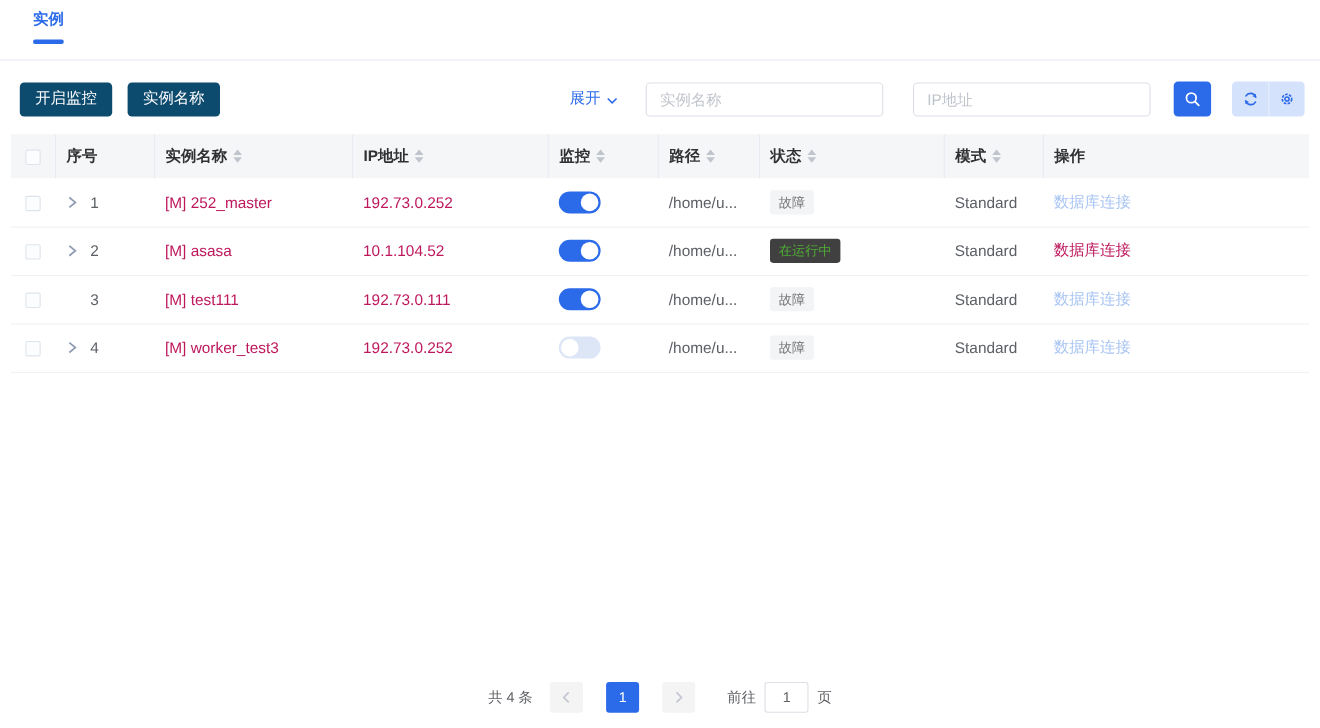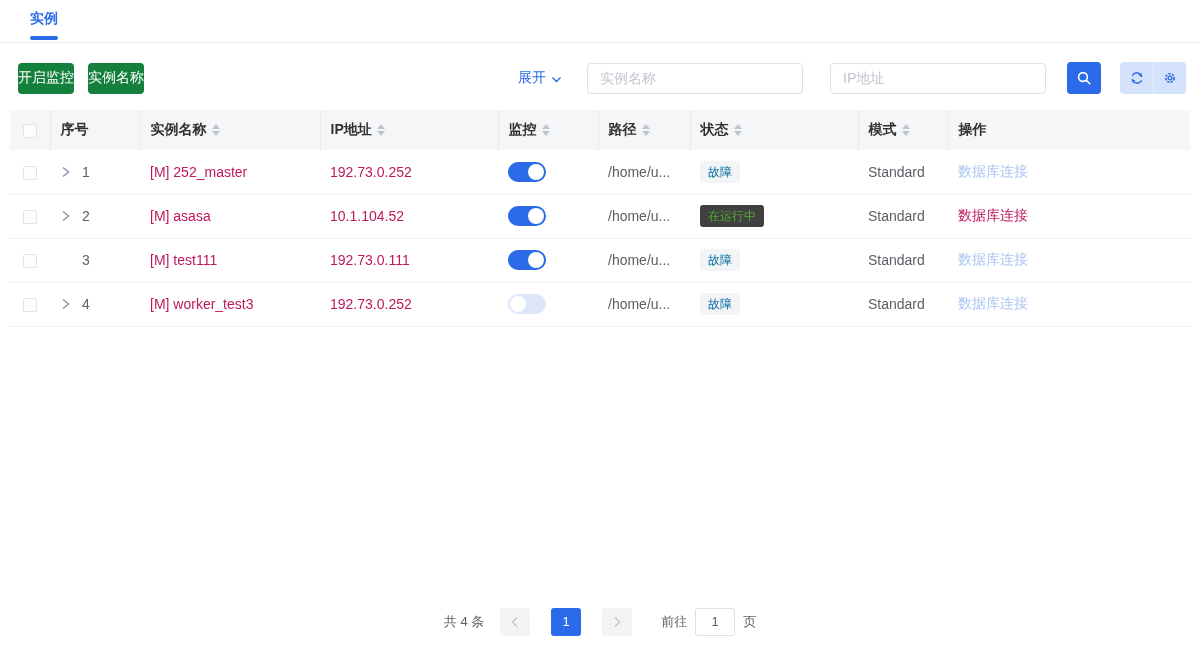--- a/index.html
+++ b/index.html
@@ -1,29 +1,29 @@
 <!DOCTYPE html>
 <html><head>
 <meta charset="utf-8">
 <style>
   * { margin:0; padding:0; box-sizing:border-box; }
   html,body { width:1200px; height:662px; background:#fff; overflow:hidden;
     font-family:"Liberation Sans","DejaVu Sans",sans-serif; }
 
   
-  .tabbar { height:43px; border-bottom:1px solid #e9ecf2; padding-left:30px; }
+  .tabbar { height:55px; border-bottom:1px solid #e9ecf2; padding-left:30px; }
   .tab { display:inline-block; position:relative; padding:9px 0 0 0; height:43px; cursor:pointer; }
   .tab-label { color:#2b6ae9; font-size:14px; font-weight:600; }
   .tab-underline { position:absolute; left:0; bottom:3px; width:28px; height:4px;
     border-radius:2px; background:#2b6ae9; }
 
   
   .toolbar { display:flex; align-items:center; padding:19px 14px 16px 18px; }
-  .btn-primary-disabled { height:31px; padding:0 0; border:none; border-radius:4px;
-    background:#15803d; color:#fff; font-size:14px; margin-right:14px; cursor:not-allowed;
+  .btn-primary-disabled { height:31px; padding:0 14px; border:none; border-radius:4px;
+    background:#0c4a6e; color:#fff; font-size:14px; margin-right:14px; cursor:not-allowed;
     font-family:inherit; }
   .toolbar-right { margin-left:auto; display:flex; align-items:center;gap:11px; }
   .expand-link { display:flex; align-items:center; color:#2b6ae9; font-size:14px;
     cursor:pointer; margin-right:14px; }
   .expand-link svg { margin-left:5px; margin-top:2px; }
   .search-input { width:216px; height:31px; border:1px solid #dcdfe6; border-radius:4px;
     padding:0 12px; font-size:14px; color:#606266; outline:none; font-family:inherit; }
   .search-input::placeholder { color:#c0c4cc; }
   .inp-name { margin-right:16px; }
   .inp-ip { margin-right:10px; }
@@ -71,21 +71,21 @@
   .toggle { display:inline-block; width:38px; height:20px; border-radius:10px; position:relative;
     cursor:pointer; vertical-align:middle; }
   .toggle.on { background:#2b6ae9; }
   .toggle.off { background:#dde6f7; }
   .toggle .knob { position:absolute; top:2px; width:16px; height:16px; border-radius:50%; background:#fff; }
   .toggle.on .knob { right:2px; }
   .toggle.off .knob { left:2px; }
 
   .badge { display:inline-block; height:22px; line-height:22px; padding:0 8px; border-radius:3px;
     font-size:12px; }
-  .badge.fault { background:#f3f4f6; color:#0369a1; }
+  .badge.fault { background:#f3f4f6; color:#737373; }
   .badge.running { background:#404040; color:#4fae34; }
 
   
   .pagination { margin-top:281px; display:flex; align-items:center; justify-content:center;
     font-size:13px; color:#606266; }
   .pg-total { margin-right:16px; }
   .pg-select { width:108px; height:30px; border:1px solid #dcdfe6; border-radius:4px;
     display:flex; align-items:center; justify-content:center; cursor:pointer; margin-right:29px;
     background:#fff; }
   .pg-select svg { margin-left:9px; }

